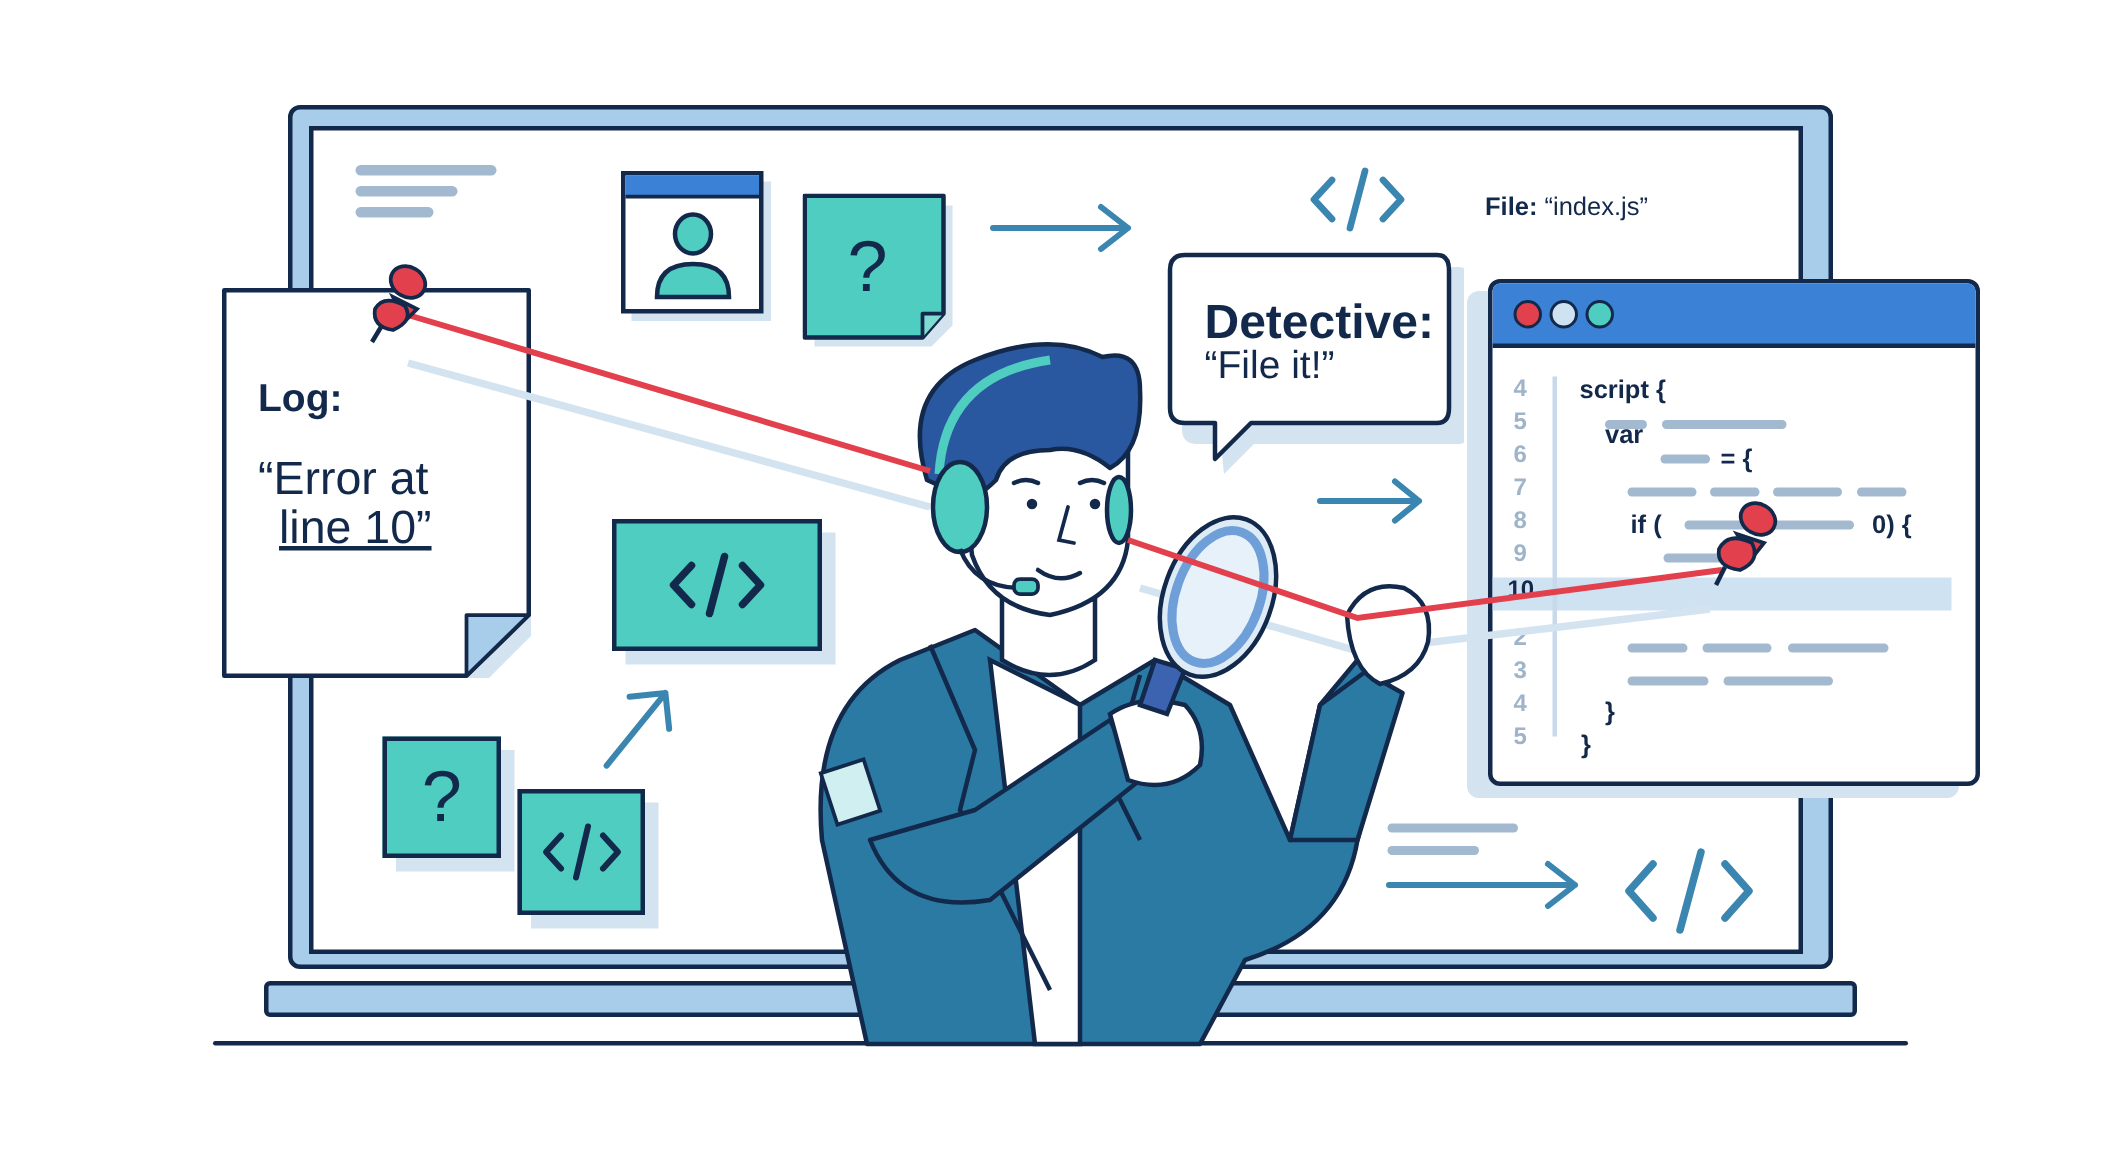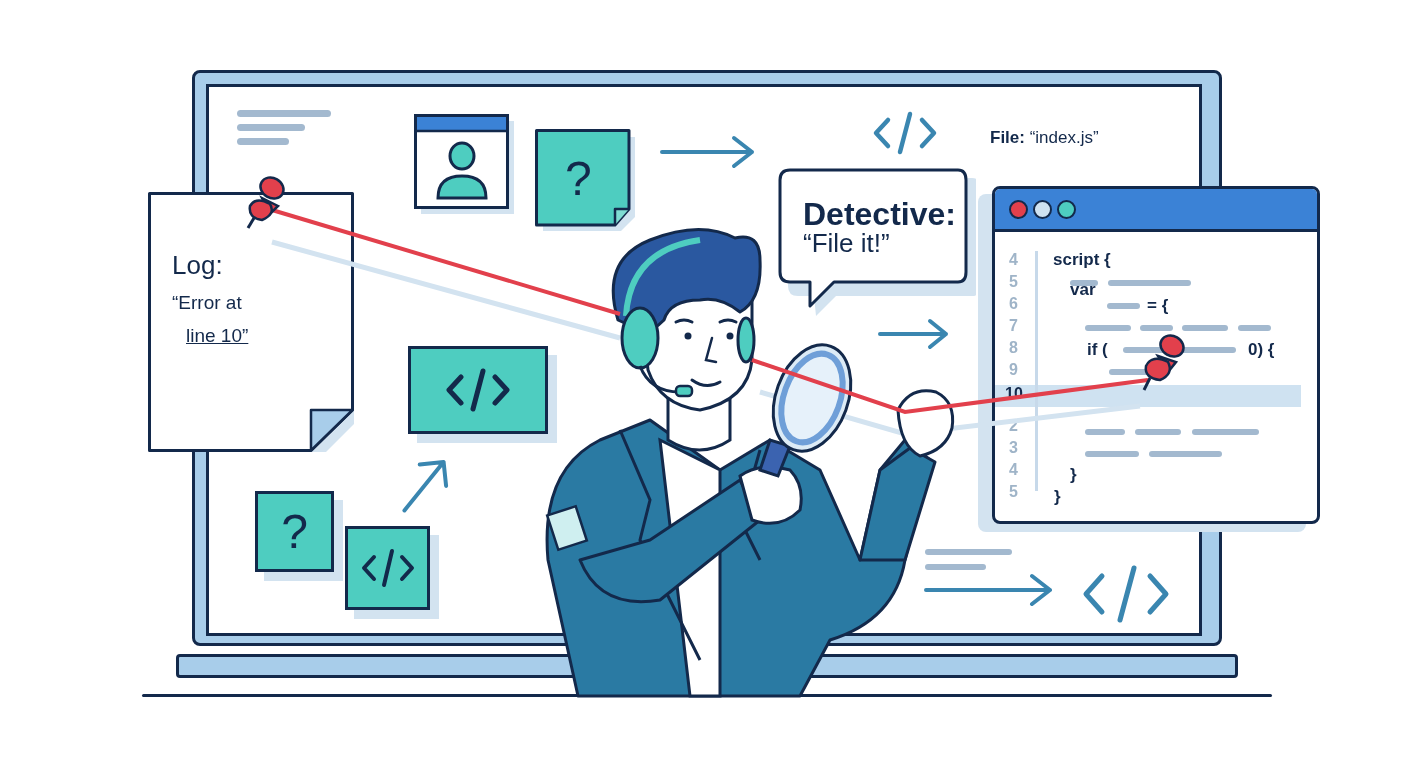--- a/index.html
+++ b/index.html
@@ -15,22 +15,22 @@
     .floor-line { left: 142px; top: 694px; width: 1130px; height: 3px; background: #13294b; border-radius: 2px; }
 
     .gray-line { position: absolute; height: 7px; border-radius: 4px; background: #a3b9cf; }
 
     
     .card { position: absolute; background: #4ecdc0; border: 3px solid #13294b; box-sizing: border-box; display: flex; align-items: center; justify-content: center; box-shadow: 9px 9px 0 #d3e3f0; color: #13294b; }
     .card .q { font-size: 48px; font-weight: 400; line-height: 1; }
 
     
     .log-paper { left: 148px; top: 192px; width: 206px; height: 260px; }
-    .log-title { left: 172px; top: 250px; font-size: 26px; font-weight: 400; }
-    .log-body { left: 172px; top: 286px; font-size: 19px; line-height: 33px; }
+    .log-title { left: 172px; top: 250px; font-size: 26px; font-weight: 700; }
+    .log-body { left: 172px; top: 302px; font-size: 31px; line-height: 33px; }
 
     
     .bubble-title { left: 803px; top: 196px; font-size: 32px; font-weight: 700; }
     .bubble-body { left: 803px; top: 228px; font-size: 26px; }
 
     .file-label { left: 990px; top: 128px; font-size: 17px; }
     .file-label b { font-weight: 700; }
 
     
     .code-win { left: 992px; top: 186px; width: 328px; height: 338px; background: #ffffff; border: 3px solid #13294b; border-radius: 8px; box-sizing: border-box; overflow: hidden; box-shadow: -14px 8px 0 #d3e3f0; }

